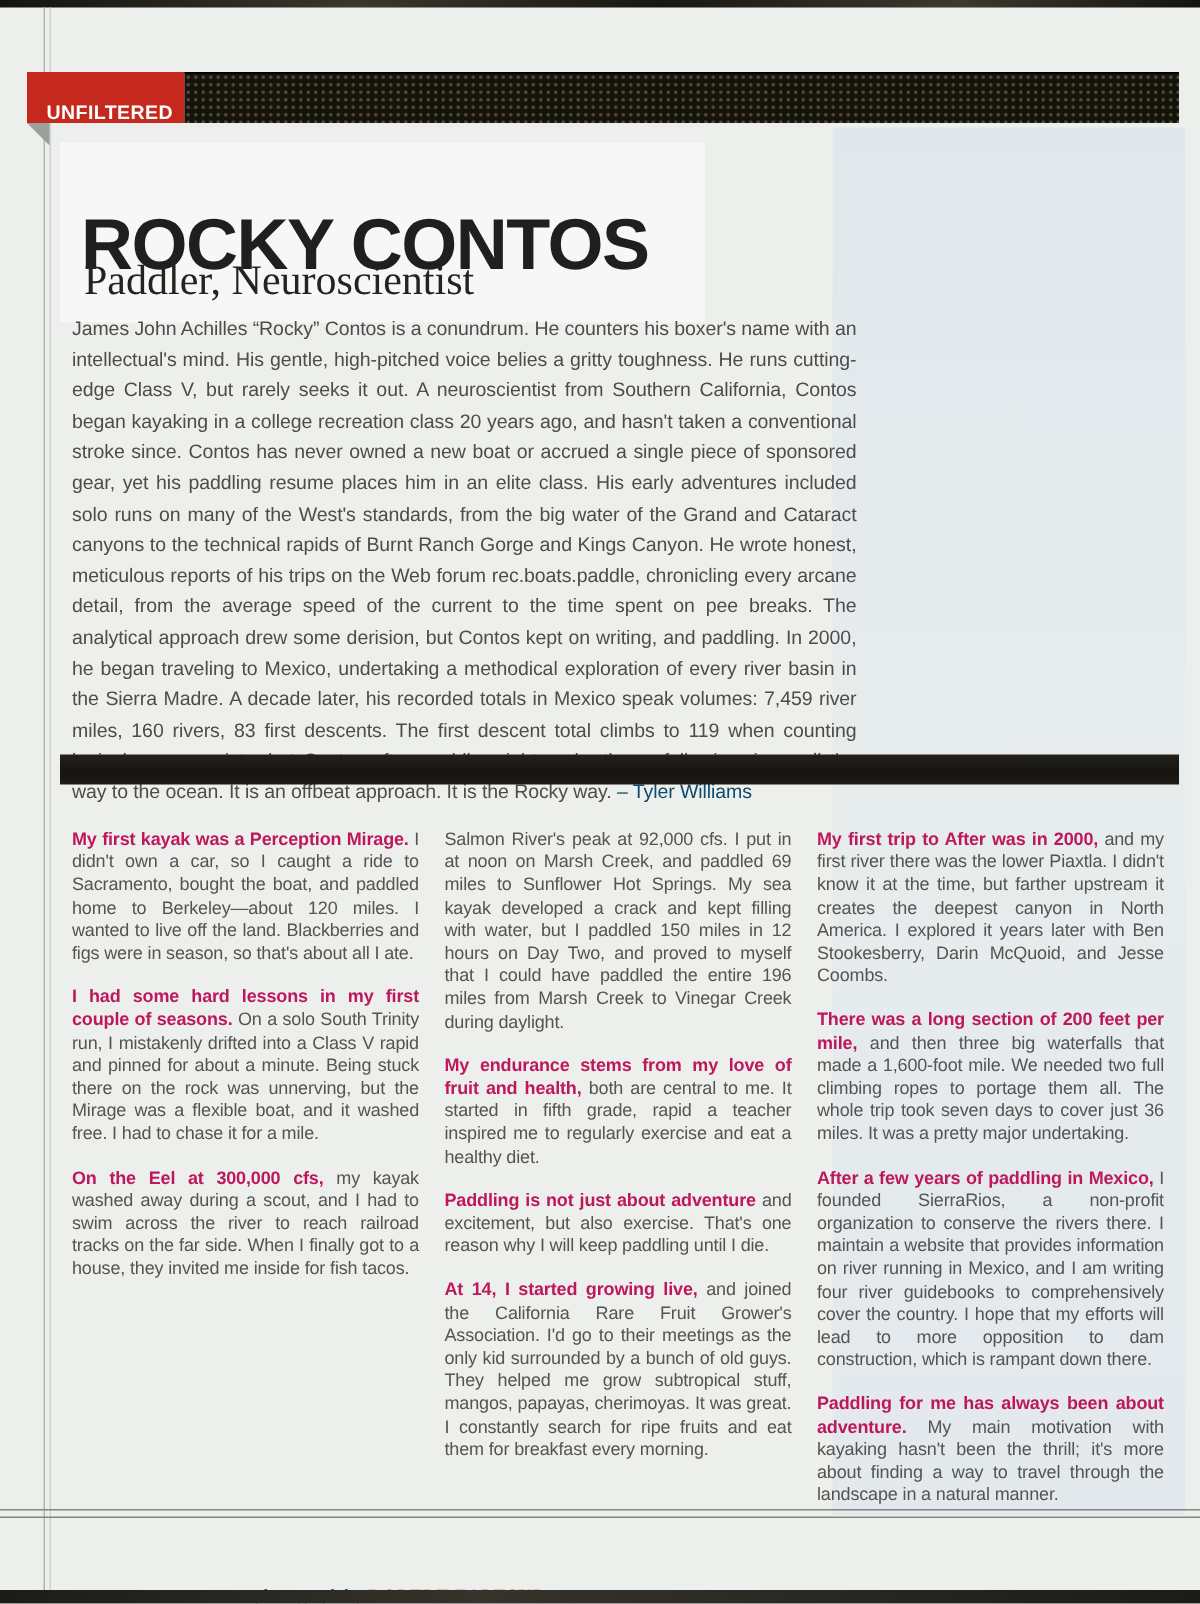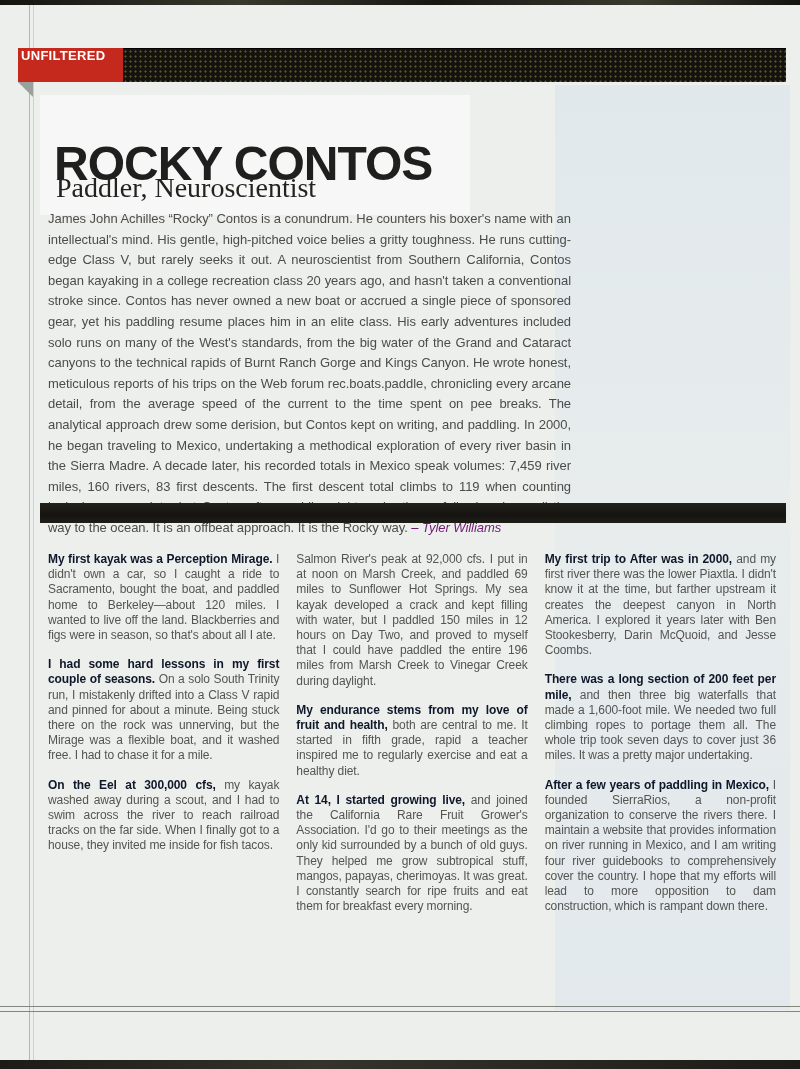--- a/index.html
+++ b/index.html
@@ -29,21 +29,21 @@
   }
   .sheen-title {
     position:absolute; top:95px; left:40px; width:430px; height:120px;
     background: rgba(255,255,255,.5); pointer-events:none;
   }
 
   .red-tab {
     position:absolute; top:48px; left:18px; width:105px; height:34px;
     background: var(--accent,#c5281c);
     color:#fff; font-weight:bold; font-size:13px; letter-spacing:.3px;
-    display:flex; align-items:flex-start; padding-left:3px;
+    display:flex; align-items:flex-end; padding-left:13px;
   }
   .fold {
     position:absolute; top:82px; left:18px;
     width:0; height:0;
     border-right:15px solid #9aa09b;
     border-bottom:15px solid transparent;
     filter: blur(.4px);
   }
   .texture-bar {
     position:absolute; top:48px; left:123px; width:663px; height:34px;
@@ -61,38 +61,38 @@
     position:absolute; top:172px; left:56px;
     font-family:"Liberation Serif", serif;
     font-size:28px; font-weight:normal; color:#23231f;
   }
 
   .intro {
     position:absolute; top:209px; left:48px; width:523px;
     font-size:13px; line-height:20.6px; text-align:justify;
     color:#4c4c49; letter-spacing:-0.05px;
   }
-  .intro .byline { font-style:italic; color:#701a75; }
+  .intro .byline { color:#0c4a6e; }
 
   .divider-bar {
     position:absolute; top:503px; left:40px; width:746px; height:20px;
     background: linear-gradient(180deg,#24211c,#161410 60%,#1f1d18);
   }
 
   .columns {
     position:absolute; top:552px; left:48px; width:728px;
     display:flex; gap:17px;
   }
   .col { flex:1; min-width:0; }
   .para {
     font-size:12px; line-height:15.2px; text-align:justify;
     color:#55555200; color:#545451; letter-spacing:-0.1px;
     margin-bottom:14px;
   }
-  .para .lead { font-weight:bold; color:#0f172a; }
+  .para .lead { font-weight:bold; color:#be185d; }
 
   .double-rule { position:absolute; top:1006px; left:0; width:800px; height:6px;
     border-top:1.5px solid #83867f; border-bottom:1.5px solid #83867f; }
 
   .footer {
     position:absolute; top:1055px; left:30px; width:740px;
     display:flex; align-items:baseline;margin-left:24px;
   }
   .footer .pagenum { font-size:9px; color:#6c6e69; margin-right:7px; }
   .footer .site { font-size:10px; font-weight:bold; color:#26261f; letter-spacing:.2px; }
@@ -124,26 +124,28 @@
 
   <div class="columns">
     <div class="col">
       <p class="para"><span class="lead">My first kayak was a Perception Mirage.</span> <span>I didn't own a car, so I caught a ride to Sacramento, bought the boat, and paddled home to Berkeley—about 120 miles. I wanted to live off the land. Blackberries and figs were in season, so that's about all I ate.</span></p>
       <p class="para"><span class="lead">I had some hard lessons in my first couple of seasons.</span> <span>On a solo South Trinity run, I mistakenly drifted into a Class V rapid and pinned for about a minute. Being stuck there on the rock was unnerving, but the Mirage was a flexible boat, and it washed free. I had to chase it for a mile.</span></p>
       <p class="para"><span class="lead">On the Eel at 300,000 cfs,</span> <span>my kayak washed away during a scout, and I had to swim across the river to reach railroad tracks on the far side. When I finally got to a house, they invited me inside for fish tacos.</span></p>
     </div>
     <div class="col">
       <p class="para"><span>Salmon River's peak at 92,000 cfs. I put in at noon on Marsh Creek, and paddled 69 miles to Sunflower Hot Springs. My sea kayak developed a crack and kept filling with water, but I paddled 150 miles in 12 hours on Day Two, and proved to myself that I could have paddled the entire 196 miles from Marsh Creek to Vinegar Creek during daylight.</span></p>
       <p class="para"><span class="lead">My endurance stems from my love of fruit and health,</span> <span>both are central to me. It started in fifth grade, rapid a teacher inspired me to regularly exercise and eat a healthy diet.</span></p>
+      <p class="para"><span class="lead">Paddling is not just about adventure</span> <span>and excitement, but also exercise. That's one reason why I will keep paddling until I die.</span></p>
       <p class="para"><span class="lead">At 14, I started growing live,</span> <span>and joined the California Rare Fruit Grower's Association. I'd go to their meetings as the only kid surrounded by a bunch of old guys. They helped me grow subtropical stuff, mangos, papayas, cherimoyas. It was great. I constantly search for ripe fruits and eat them for breakfast every morning.</span></p>
     </div>
     <div class="col">
       <p class="para"><span class="lead">My first trip to After was in 2000,</span> <span>and my first river there was the lower Piaxtla. I didn't know it at the time, but farther upstream it creates the deepest canyon in North America. I explored it years later with Ben Stookesberry, Darin McQuoid, and Jesse Coombs.</span></p>
       <p class="para"><span class="lead">There was a long section of 200 feet per mile,</span> <span>and then three big waterfalls that made a 1,600-foot mile. We needed two full climbing ropes to portage them all. The whole trip took seven days to cover just 36 miles. It was a pretty major undertaking.</span></p>
       <p class="para"><span class="lead">After a few years of paddling in Mexico,</span> <span>I founded SierraRios, a non-profit organization to conserve the rivers there. I maintain a website that provides information on river running in Mexico, and I am writing four river guidebooks to comprehensively cover the country. I hope that my efforts will lead to more opposition to dam construction, which is rampant down there.</span></p>
+      <p class="para"><span class="lead">Paddling for me has always been about adventure.</span> <span>My main motivation with kayaking hasn't been the thrill; it's more about finding a way to travel through the landscape in a natural manner.</span></p>
     </div>
   </div>
 
   <div class="double-rule"></div>
 
   <div class="footer">
     <div>
       <span class="pagenum">96</span><span class="site">CANOEKAYAK.COM</span>
     </div>
     <div class="credit">

